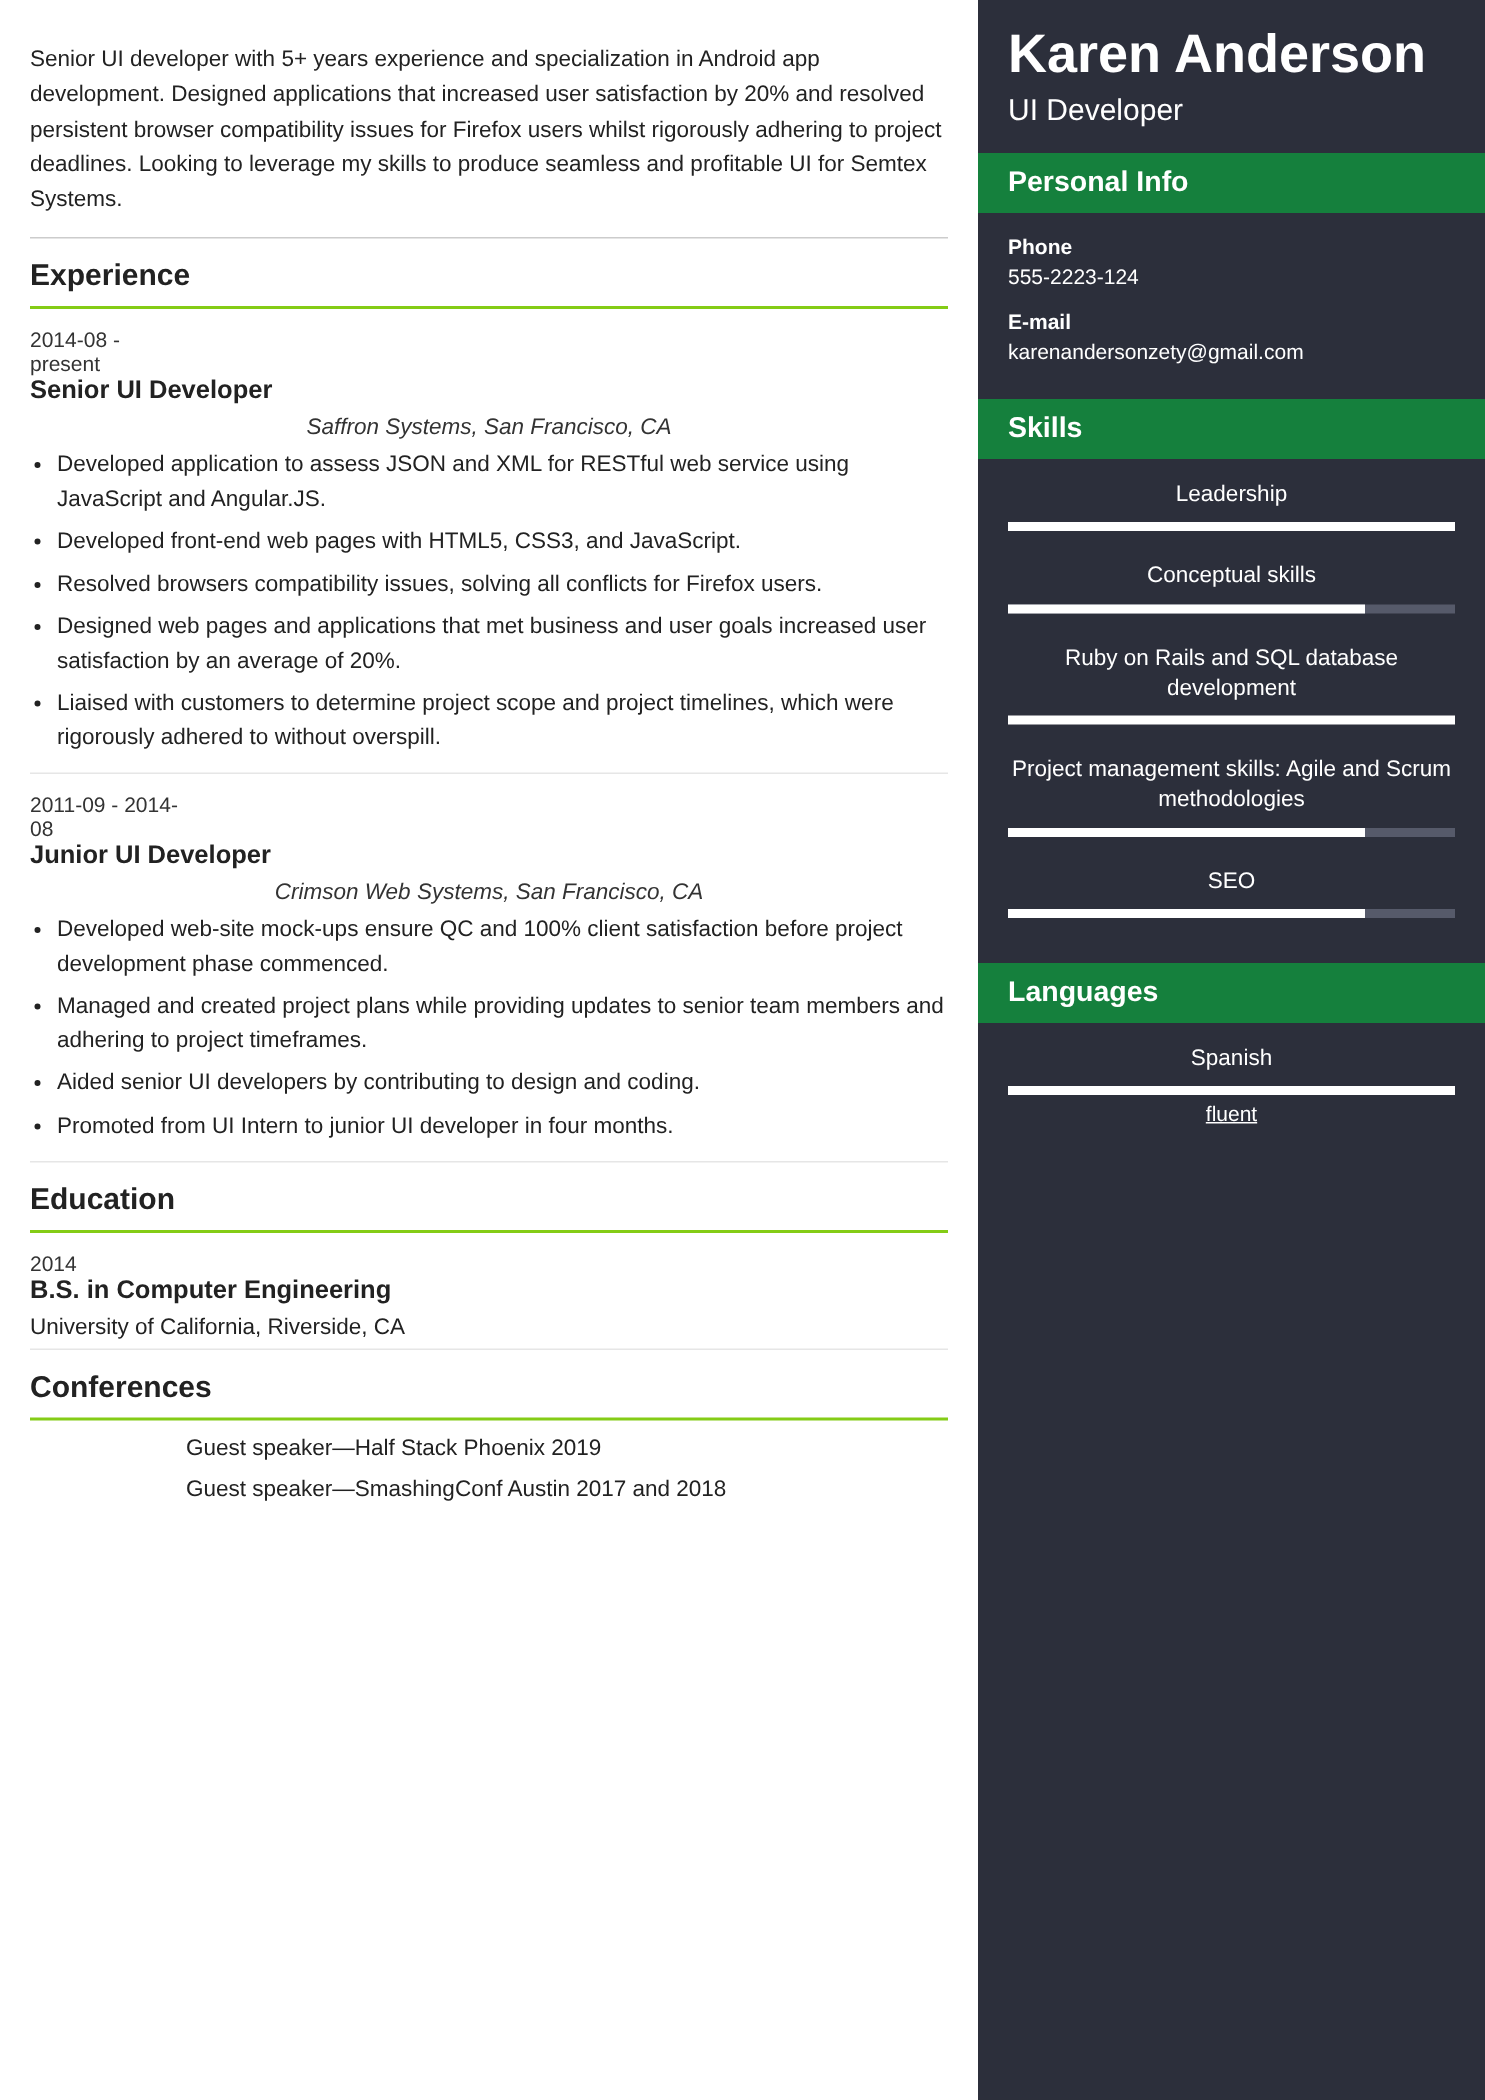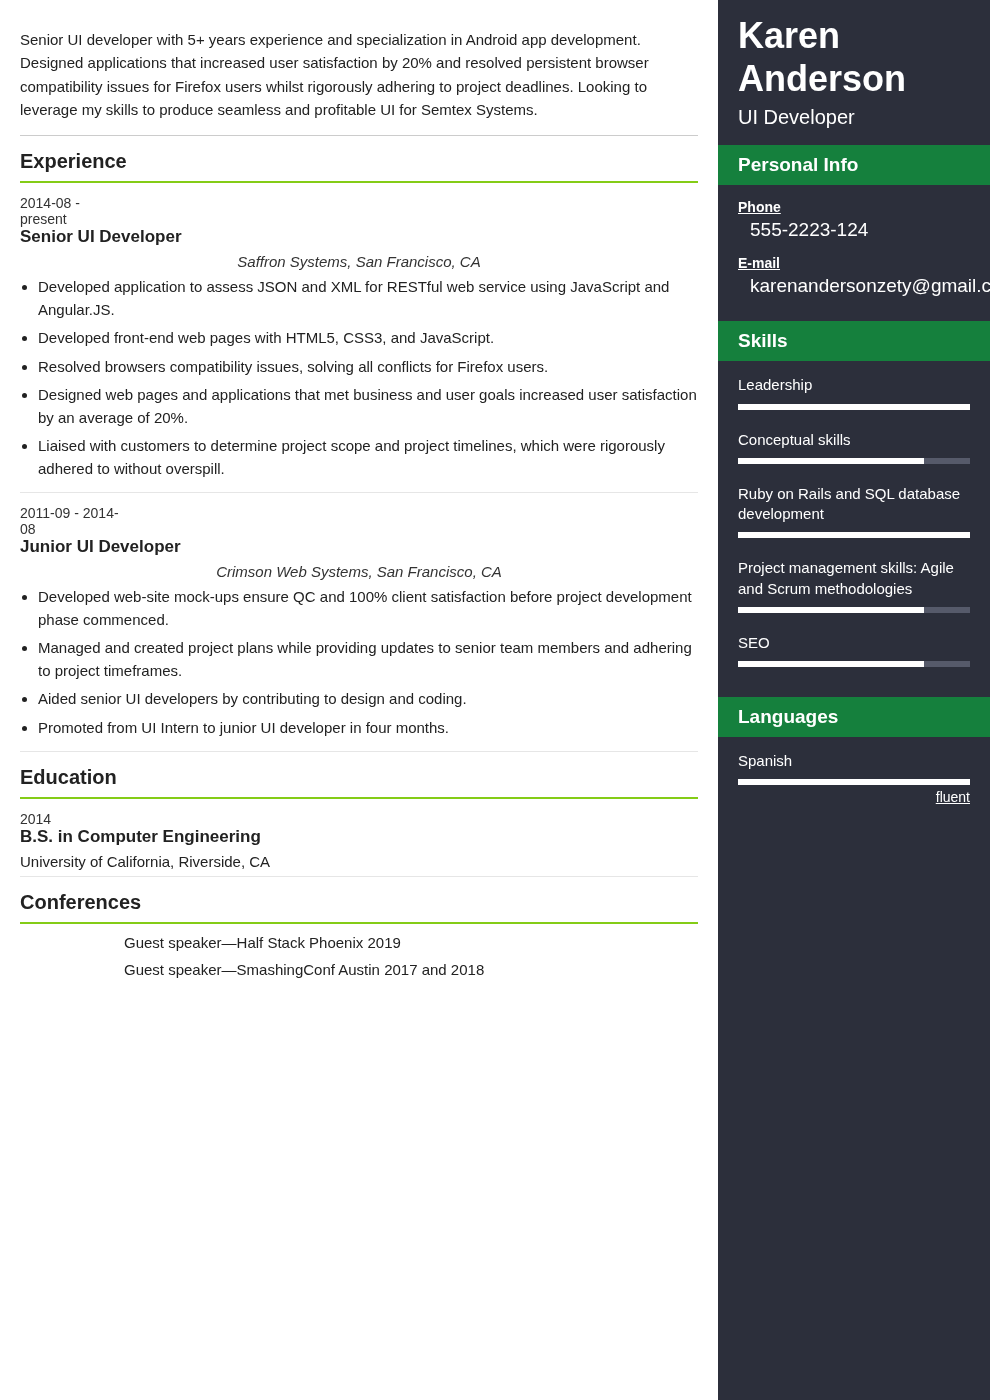--- a/index.html
+++ b/index.html
@@ -13,21 +13,21 @@
   .page {
     display: flex;
     min-height: 1400px;
   }
   .main {
     flex: 1;
     padding: 20px 20px 20px 20px;
     background: #fff;
   }
   .sidebar {
-    width: 272px;
+    width: 338px;
     background: #2c2f3b;
     color: #fff;
     display: flex;
     flex-direction: column;
   }
   .summary {
     padding: 8px 0 14px 0;
     border-bottom: 1px solid #ccc;
     line-height: 1.55;
     font-size: 15px;
@@ -95,43 +95,42 @@
     background: #15803d;
     padding: 9px 20px;
     font-size: 19px;
     font-weight: bold;
   }
   .sb-block { padding: 14px 20px 10px 20px; }
   .sb-label {
     font-weight: bold;
     font-size: 14px;
     margin-bottom: 4px;
-    text-decoration: underline;
   }
   .sb-value {
-    font-size: 19px;
+    font-size: 14px;
     margin-bottom: 14px;
-    margin-left: 12px;
   }
   .skill-name {
     font-size: 15px;
     margin-bottom: 8px;
     line-height: 1.35;
+    text-align: center;
   }
   .skill-bar {
     height: 6px;
     background: #565a6a;
     margin-bottom: 20px;
   }
   .skill-fill {
     height: 100%;
     background: #fff;
   }
   .lang-level {
-    text-align: right;
+    text-align: center;
     font-size: 14px;
     margin-top: 2px;
     text-decoration: underline;
   }
 </style>
 </head>
 <body>
 
 <div class="page">
 

